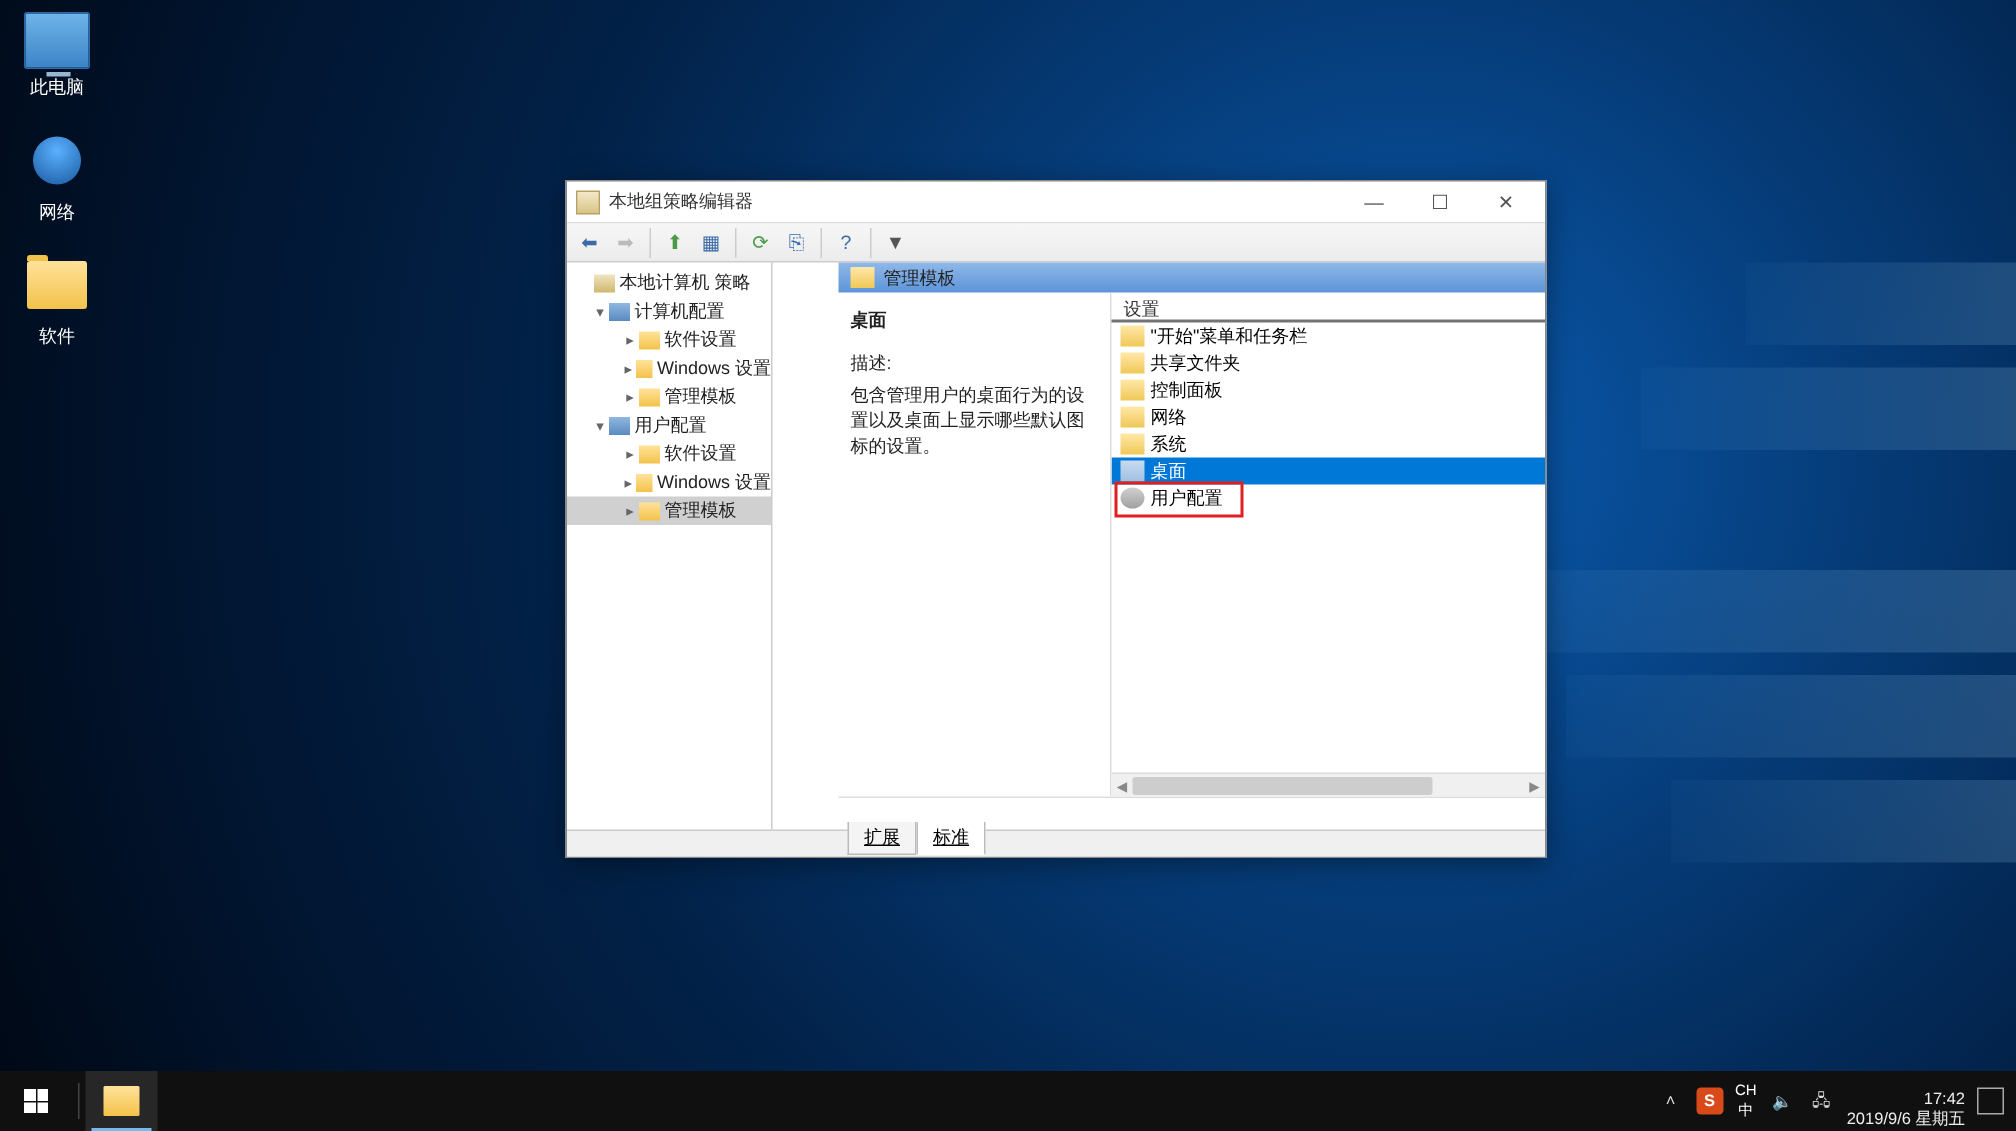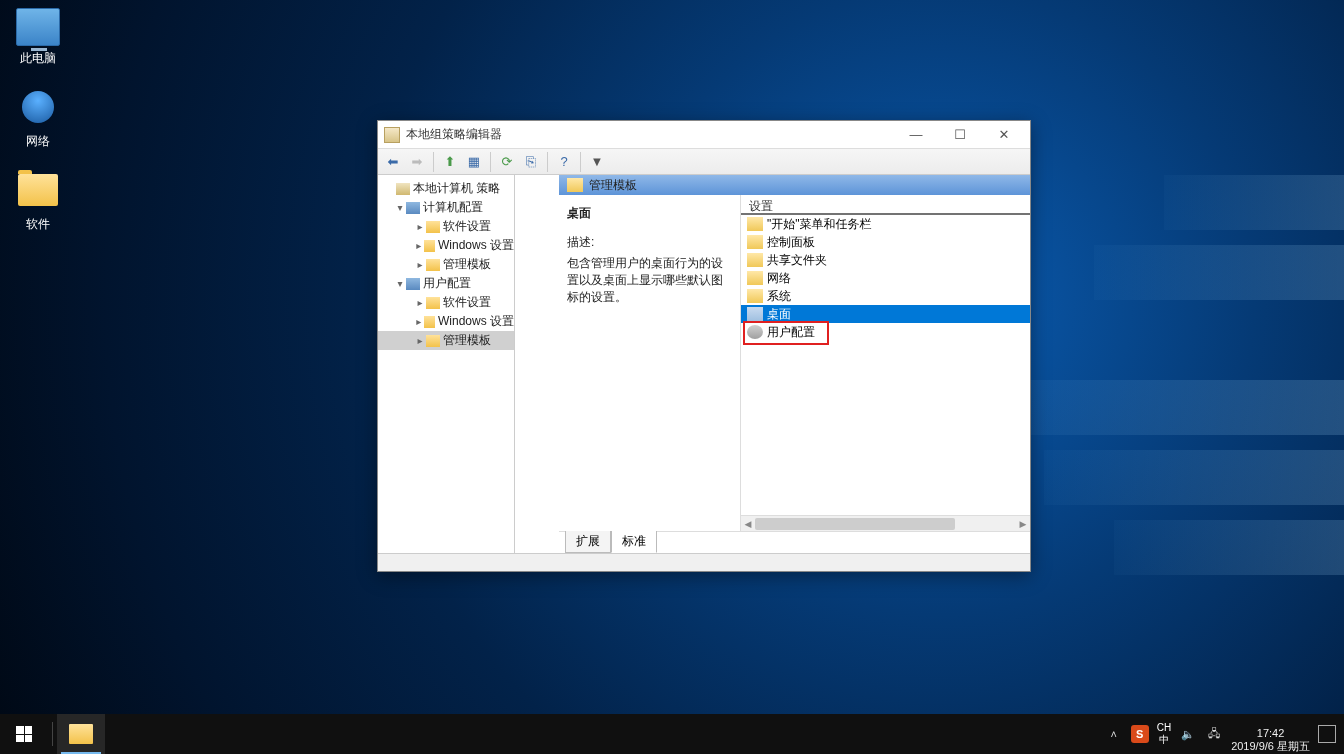--- a/index.html
+++ b/index.html
@@ -68,38 +68,38 @@
 .litem .fico { width: 16px; height: 14px; background: linear-gradient(#ffe8a8,#f0c858); margin-right: 4px; flex-shrink: 0; }
 .litem .fico.gear { background: linear-gradient(#d0d0d0,#a0a0a0); border-radius: 50%; }
 .litem.selected { background: #0078d7; color: #fff; }
 .litem.selected .fico { background: linear-gradient(#c8daf0,#a0c0e0); }
 .redbox { position: absolute; border: 2px solid #e02020; pointer-events: none; }
 .hscroll { height: 16px; background: #f0f0f0; border-top: 1px solid #ddd; position: relative; }
 .hscroll .thumb { position: absolute; left: 14px; top: 2px; width: 200px; height: 12px; background: #cdcdcd; border-radius: 2px; }
 .hscroll .arr { position: absolute; top: 0; width: 14px; height: 16px; display: flex; align-items: center; justify-content: center; color: #888; font-size: 9px; }
 .hscroll .al { left: 0; } .hscroll .ar { right: 0; }
 .tabs { height: 22px; display: flex; align-items: flex-end; padding-left: 6px; font-size: 12px; border-top: 1px solid #ddd; background: #fff; }
-.tab { padding: 2px 10px; border: 1px solid #bbb; border-top: none; background: #f4f4f4; cursor: pointer; position: relative; top: 0; }
+.tab { padding: 2px 10px; border: 1px solid #bbb; border-top: none; background: #f4f4f4; cursor: pointer; position: relative; top: 17px; text-decoration: underline; }
 .tab.active { background: #fff; border-bottom-color: #fff; }
 .statusbar { height: 18px; border-top: 1px solid #ccc; background: #f0f0f0; }
 
 
 .taskbar { position: absolute; left: 0; bottom: 0; width: 100%; height: 40px; background: #101010; display: flex; align-items: center; color: #fff; font-size: 12px; }
 .start { width: 48px; height: 100%; display: flex; align-items: center; justify-content: center; cursor: pointer; }
 .winlogo { width: 16px; height: 16px; display: grid; grid-template-columns: 1fr 1fr; grid-template-rows: 1fr 1fr; gap: 1px; }
 .winlogo span { background: #fff; }
 .tb-sep { width: 1px; height: 24px; background: #444; margin: 0 4px; }
 .tb-item { width: 48px; height: 100%; display: flex; align-items: center; justify-content: center; cursor: pointer; position: relative; }
 .tb-item.active { background: #272727; }
 .tb-item.active::after { content: ""; position: absolute; bottom: 0; left: 4px; right: 4px; height: 2px; background: #76b9ed; }
 .tb-folder { width: 24px; height: 20px; background: linear-gradient(#ffe29a,#f3c24a); border-radius: 1px; }
 .tray { margin-left: auto; display: flex; align-items: center; height: 100%; padding-right: 8px; gap: 8px; }
 .tray-icon { width: 18px; height: 18px; display: flex; align-items: center; justify-content: center; cursor: pointer; font-size: 11px; color: #ddd; }
 .sogou { background: #d94a1a; border-radius: 3px; color: #fff; font-weight: bold; font-size: 11px; }
-.clock { text-align: center; font-size: 11px; line-height: 13px; color: #eee; cursor: pointer; margin-top: 12px; }
+.clock { text-align: right; font-size: 11px; line-height: 13px; color: #eee; cursor: pointer; margin-top: 12px; }
 .notif { width: 18px; height: 18px; border: 1px solid #aaa; cursor: pointer; }
 </style>
 </head>
 <body>
 
 <div class="rays">
   <div class="ray r1"></div>
     <div class="ray r2"></div>
     <div class="ray r3"></div>
     <div class="ray r4"></div>
@@ -210,25 +210,25 @@
         </div>
         <div class="detail-right" style="position:relative">
           <div class="col-header" 776="">设置</div>
           <div class="list" id="item-list">
               <div class="litem">
                 <div class="fico"></div>
                 <span>"开始"菜单和任务栏</span>
               </div>
               <div class="litem">
                 <div class="fico"></div>
+                <span>共享文件夹</span>
+              </div>
+              <div class="litem">
+                <div class="fico"></div>
                 <span>控制面板</span>
-              </div>
-              <div class="litem">
-                <div class="fico"></div>
-                <span>共享文件夹</span>
               </div>
               <div class="litem">
                 <div class="fico"></div>
                 <span>网络</span>
               </div>
               <div class="litem">
                 <div class="fico"></div>
                 <span>系统</span>
               </div>
               <div class="litem selected">

